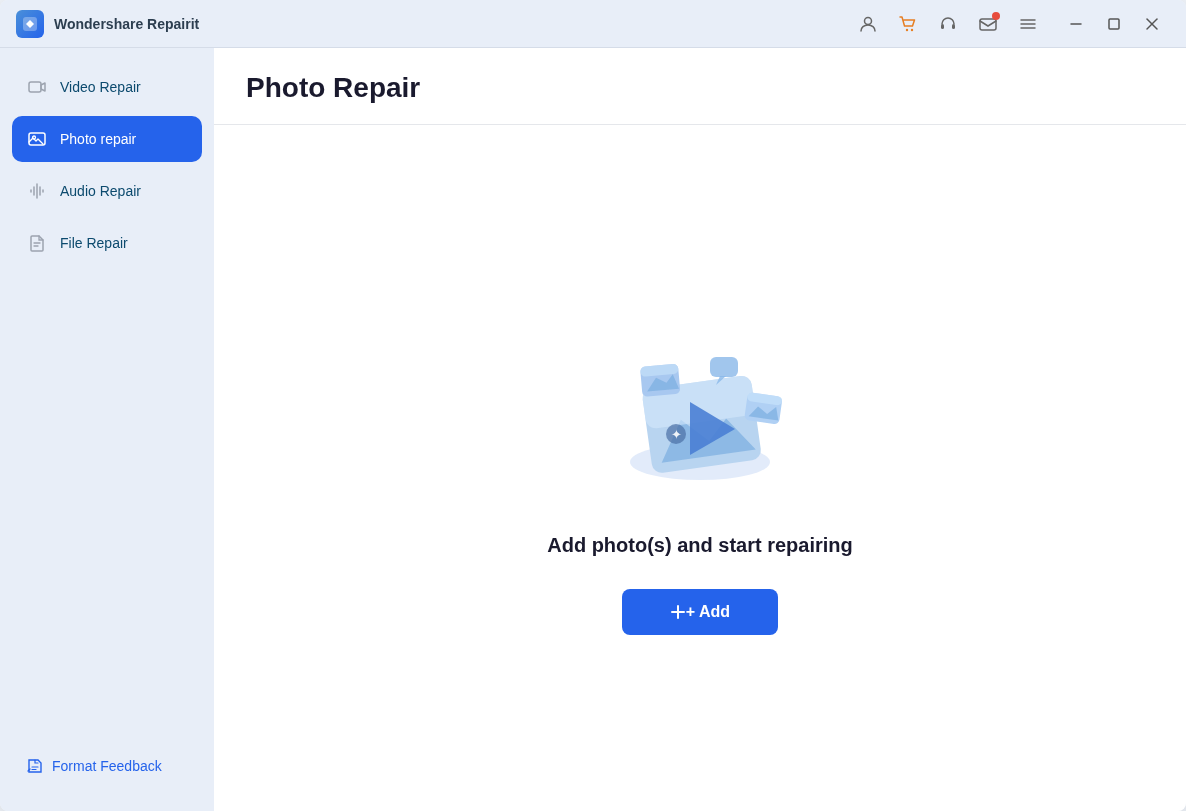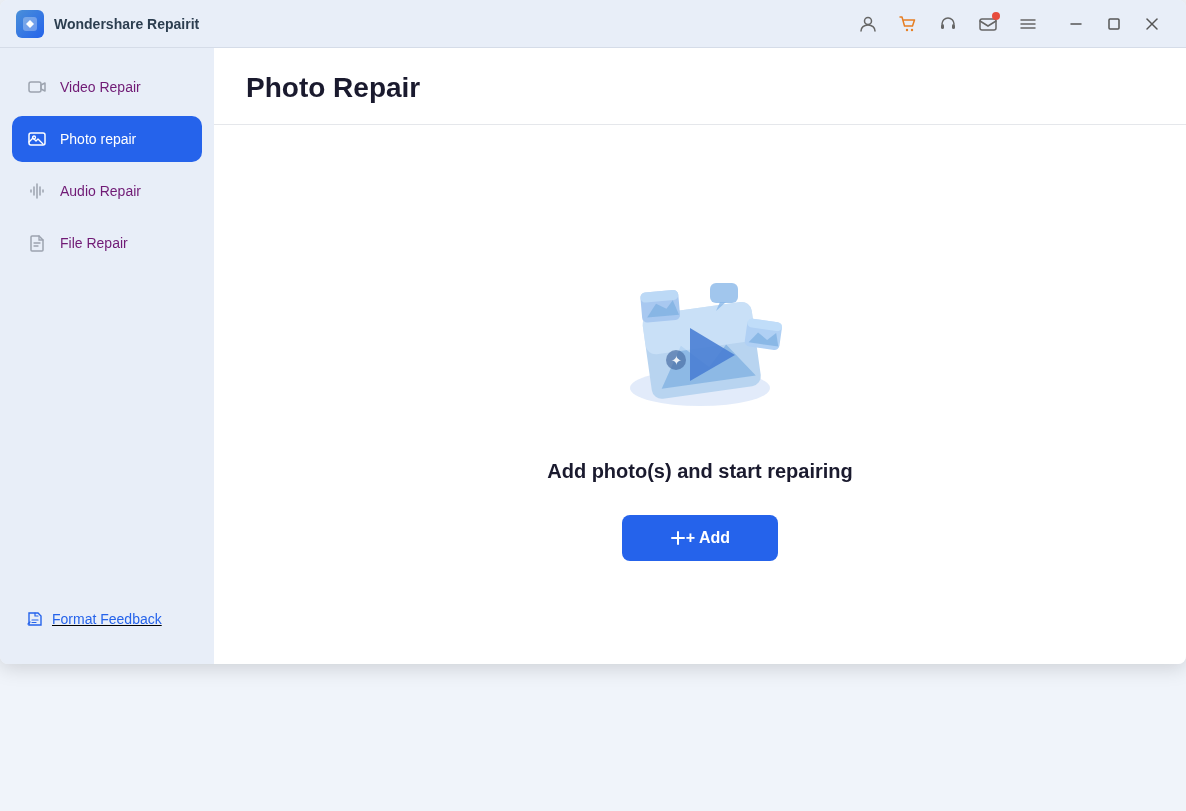--- a/index.html
+++ b/index.html
@@ -11,21 +11,21 @@
 
     body {
       width: 1186px;
       height: 811px;
       background: #f0f4fa;
       overflow: hidden;
     }
 
     .app-window {
       width: 1186px;
-      height: 664px;
+      height: 811px;
       display: flex;
       flex-direction: column;
       border-radius: 8px;
       overflow: hidden;
       box-shadow: 0 4px 20px rgba(0,0,0,0.15);
     }
 
     
     .title-bar {
       height: 48px;
@@ -133,42 +133,41 @@
     }
 
     .sidebar-item {
       display: flex;
       align-items: center;
       gap: 12px;
       padding: 12px 14px;
       border-radius: 10px;
       cursor: pointer;
       margin-bottom: 6px;
-      color: #701a75;
+      color: #0c4a6e;
       font-size: 14px;
       font-weight: 500;
     }
 
     .sidebar-item.active {
       background: #2563eb;
       color: white;
     }
 
     .sidebar-item-icon {
       width: 22px;
       height: 22px;
       display: flex;
       align-items: center;
       justify-content: center;
       flex-shrink: 0;
     }
 
     .sidebar-footer {
       padding: 12px 4px;
-      text-decoration: underline;
     }
 
     .format-feedback {
       display: flex;
       align-items: center;
       gap: 8px;
       color: #2563eb;
       font-size: 14px;
       font-weight: 500;
       cursor: pointer;

